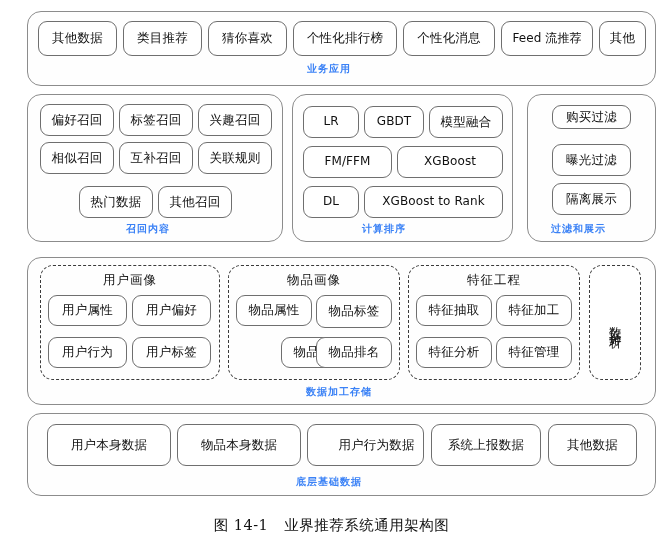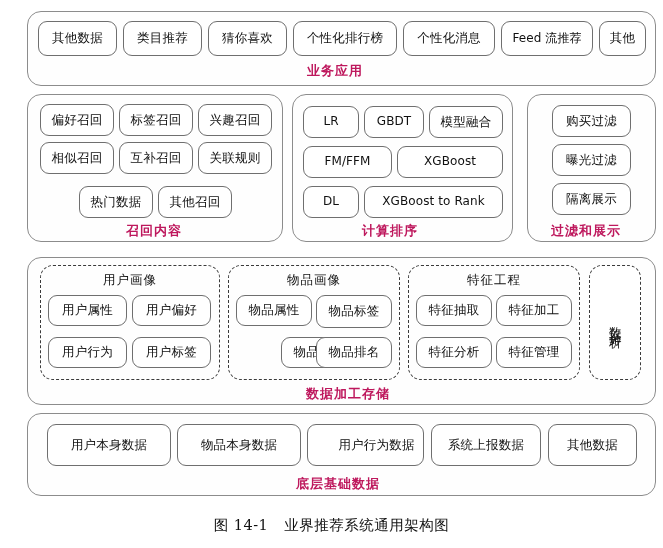--- a/index.html
+++ b/index.html
@@ -68,23 +68,23 @@
     writing-mode: vertical-rl;
     text-orientation: upright;
     letter-spacing: 3px;
     font-size: 12.5px;
     line-height: 1;
   }
 
   
   .layer-title {
     position: absolute;
-    font-size: 13px;
+    font-size: 10px;
     font-weight: bold;
-    color: #be185d;
+    color: #3b82f6;
     letter-spacing: 1px;
     white-space: nowrap;
   }
   .group-title {
     position: absolute;
     font-size: 12.5px;
     color: #111;
     letter-spacing: 1px;
     white-space: nowrap;
     text-align: center;
@@ -139,21 +139,21 @@
   <div class="node latin" style="left:364px; top:106px; width:60px; height:32px;">GBDT</div>
   <div class="node" style="left:429px; top:106px; width:74px; height:32px;">模型融合</div>
   <div class="node latin" style="left:303px; top:146px; width:89px; height:32px;">FM/FFM</div>
   <div class="node latin" style="left:397px; top:146px; width:106px; height:32px;">XGBoost</div>
   <div class="node latin" style="left:303px; top:186px; width:56px; height:32px;">DL</div>
   <div class="node latin" style="left:364px; top:186px; width:139px; height:32px;">XGBoost to Rank</div>
   <div class="layer-title" style="left:362px; top:222px;">计算排序</div>
 
   <div class="layer" style="left:527px; top:94px; width:129px; height:148px;">
   </div>
-  <div class="node" style="left:552px; top:105px; width:79px; height:32px;">购买过滤</div>
+  <div class="node" style="left:552px; top:105px; width:79px; height:24px;">购买过滤</div>
   <div class="node" style="left:552px; top:144px; width:79px; height:32px;">曝光过滤</div>
   <div class="node" style="left:552px; top:183px; width:79px; height:32px;">隔离展示</div>
   <div class="layer-title" style="left:551px; top:222px;">过滤和展示</div>
 
   <div class="layer" style="left:27px; top:257px; width:629px; height:148px;">
   </div>
 
   <div class="group dashed" style="left:40px; top:265px; width:180px; height:115px;"></div>
   <div class="group-title" style="left:40px; top:272px; width:180px;">用户画像</div>
   <div class="node" style="left:48px; top:295px; width:79px; height:31px;">用户属性</div>

